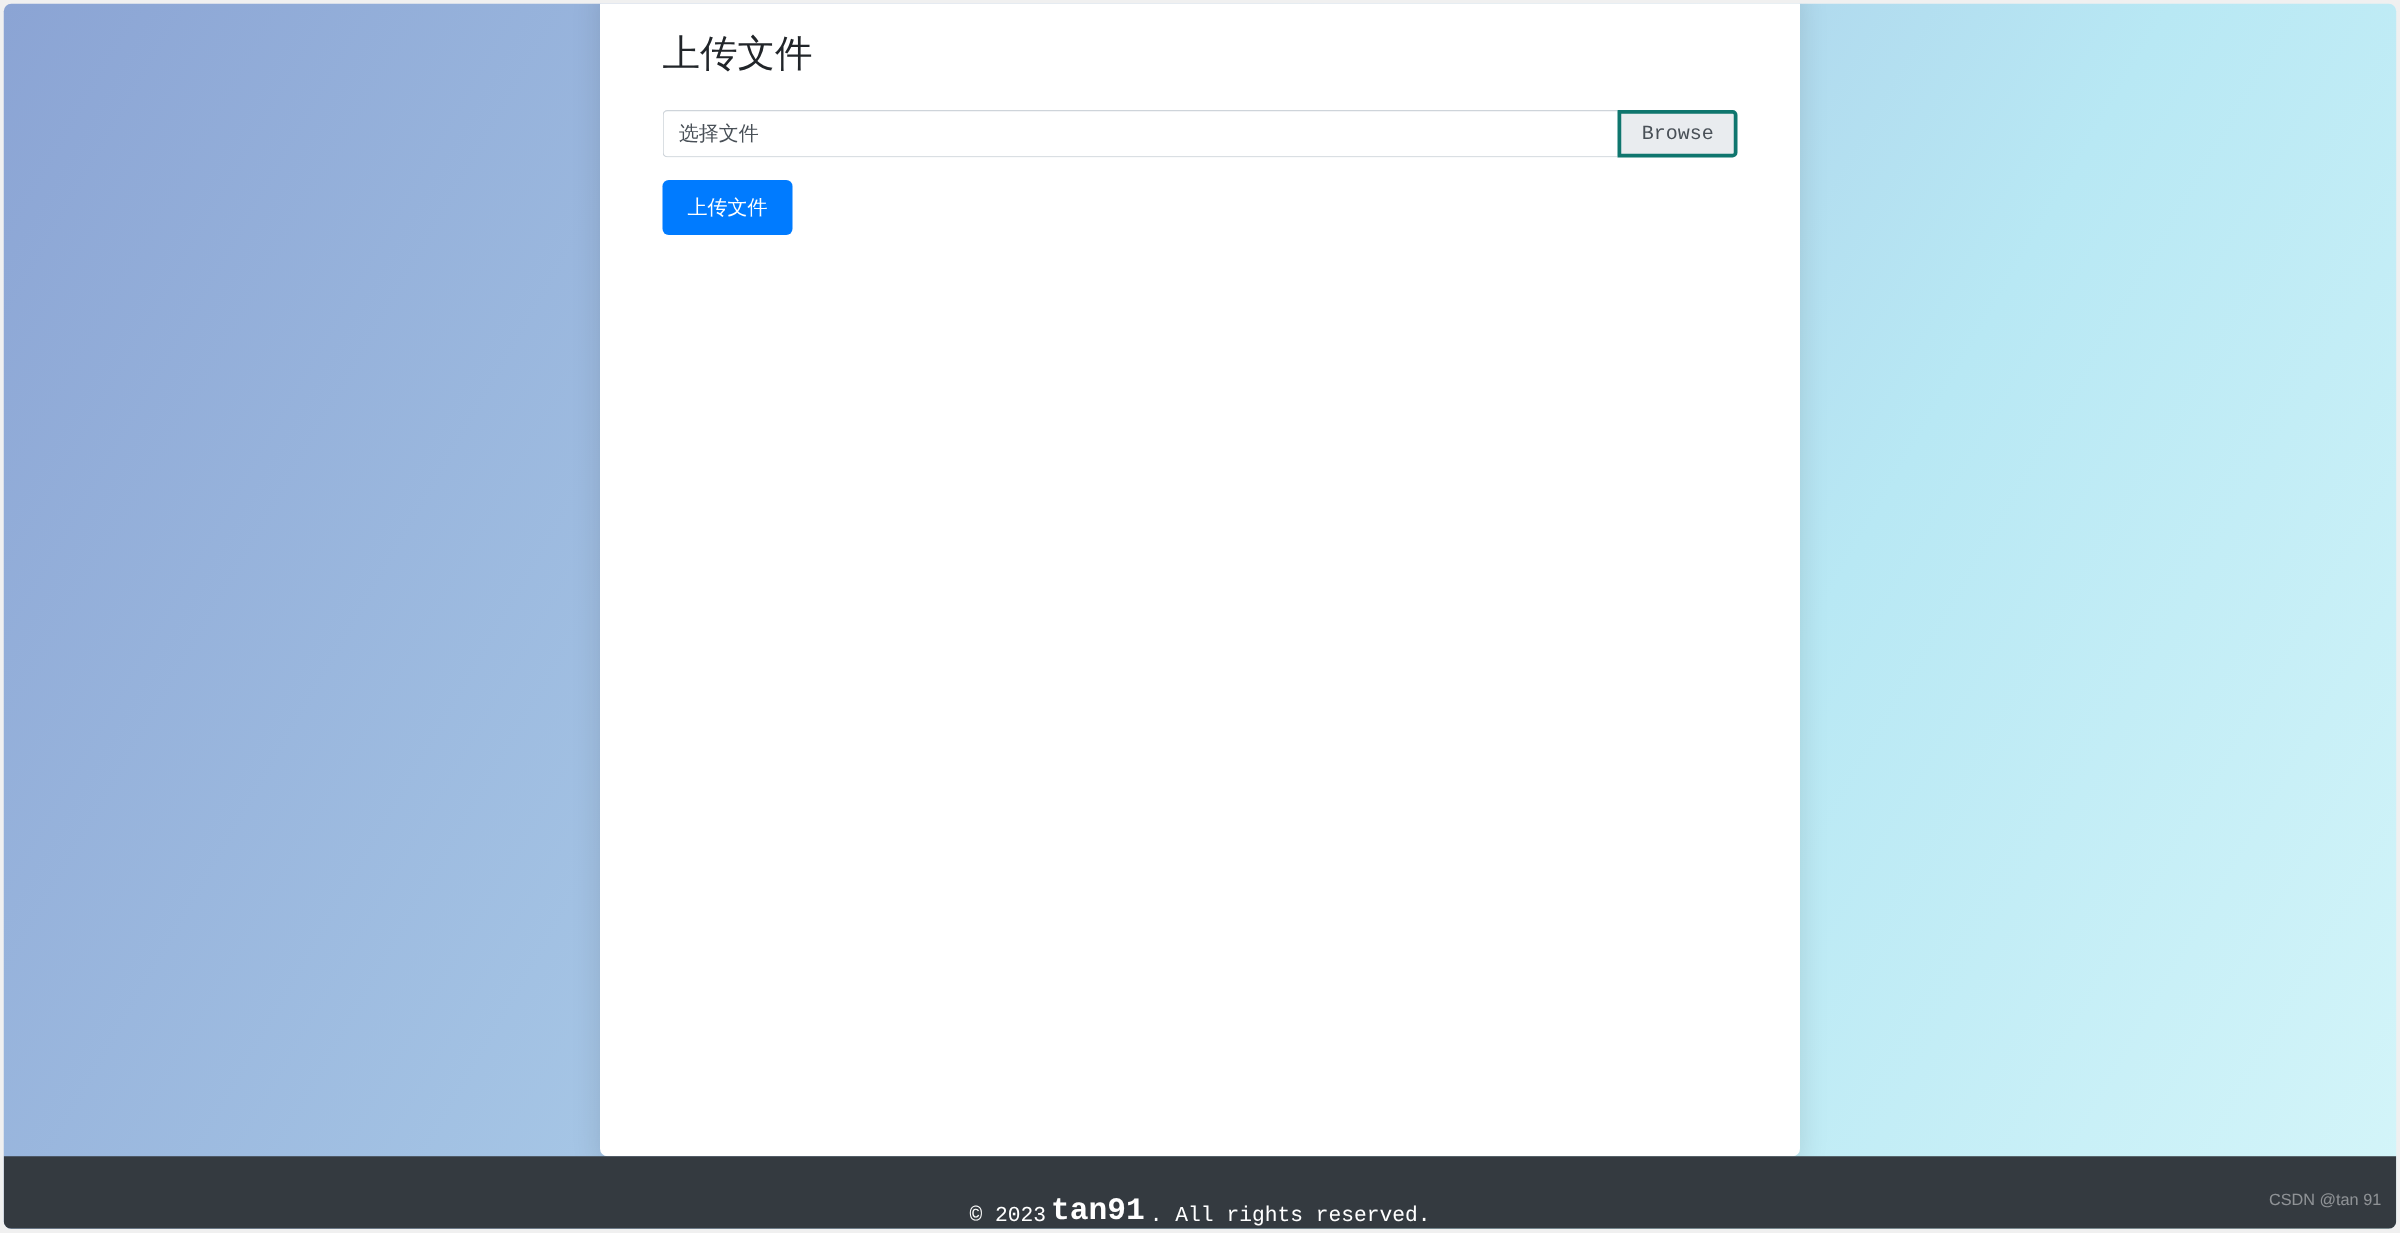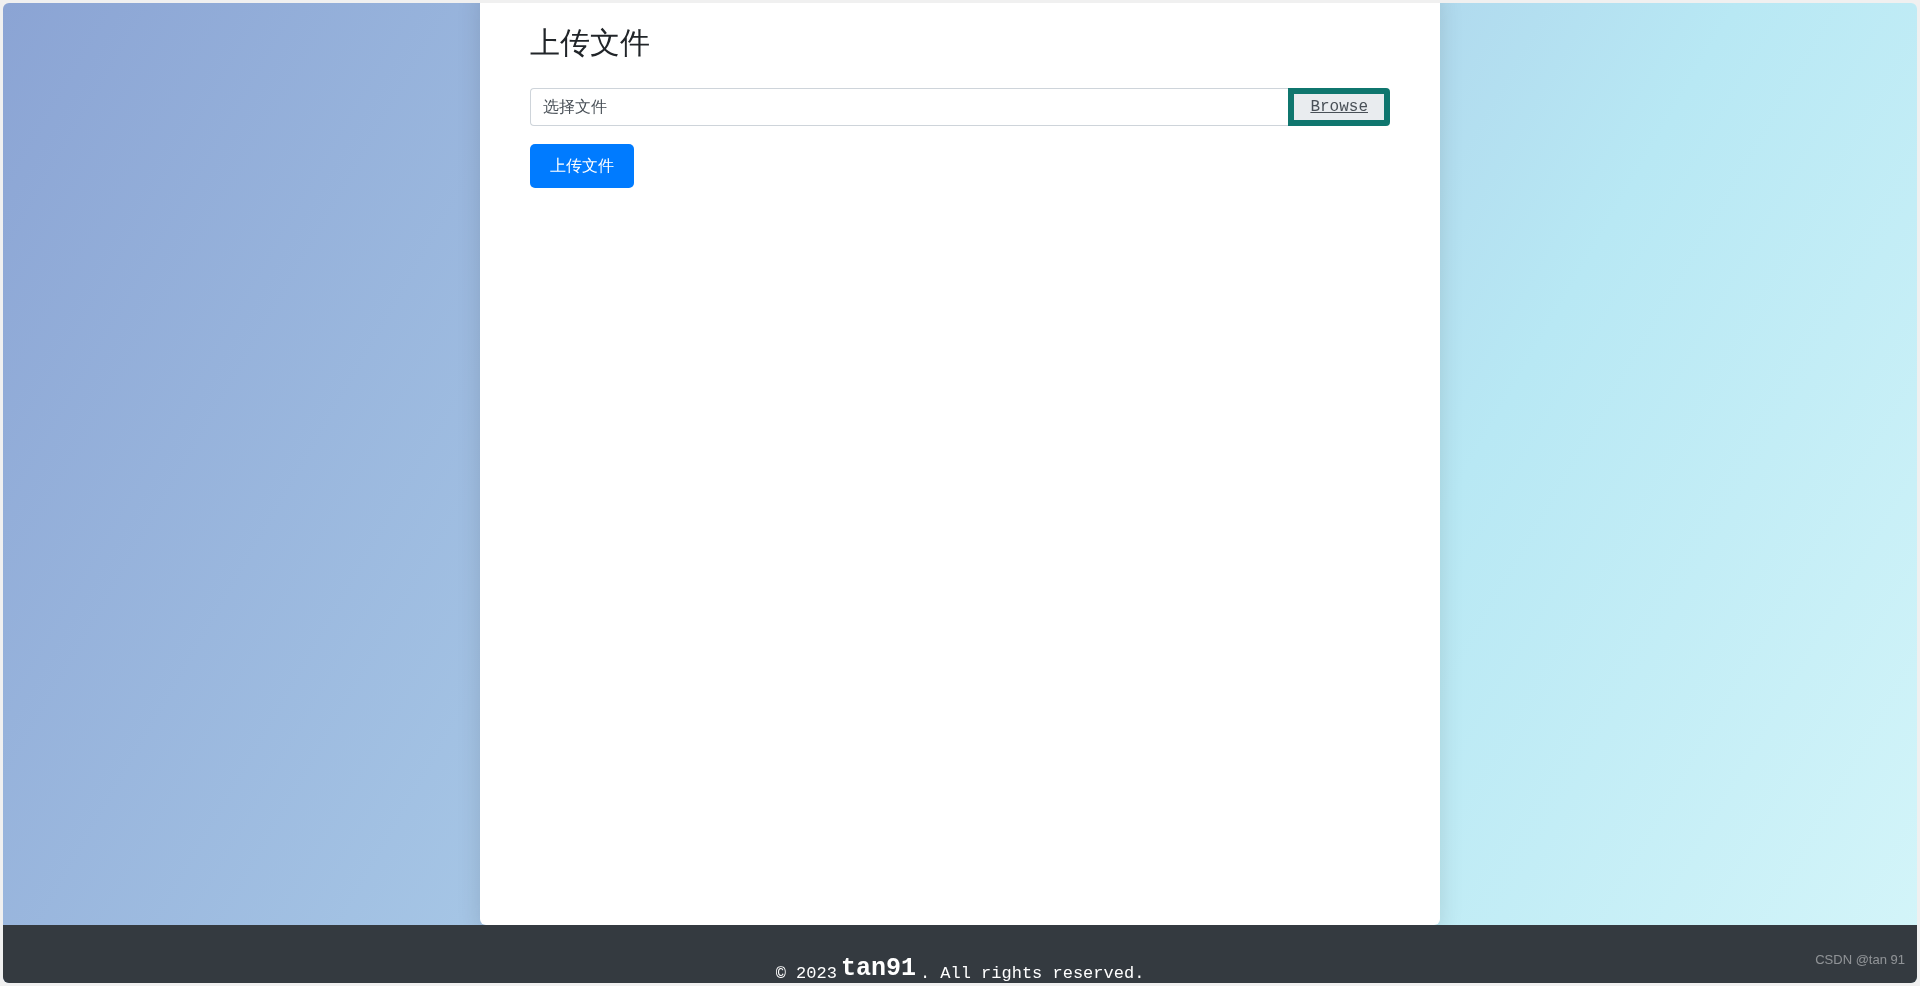--- a/index.html
+++ b/index.html
@@ -69,31 +69,30 @@
       color: #495057;
       background: #fff;
       display: flex;
       align-items: center;
       cursor: pointer;
     }
 
     .file-browse-btn {
       height: 38px;
       padding: 0 16px;
-      border: 6px solid #0f766e;
+      border: 3px solid #0f766e;
       border-top-right-radius: 4px;
       border-bottom-right-radius: 4px;
       background: #e9ecef;
       color: #495057;
       font-family: "SFMono-Regular", Consolas, "Liberation Mono", Menlo, monospace;
       font-size: 16px;
       display: flex;
       align-items: center;
       cursor: pointer;
-      text-decoration: underline;
     }
 
     .upload-btn {
       height: 44px;
       padding: 0 20px;
       background: #007bff;
       color: #ffffff;
       border: none;
       border-radius: 5px;
       font-size: 16px;

